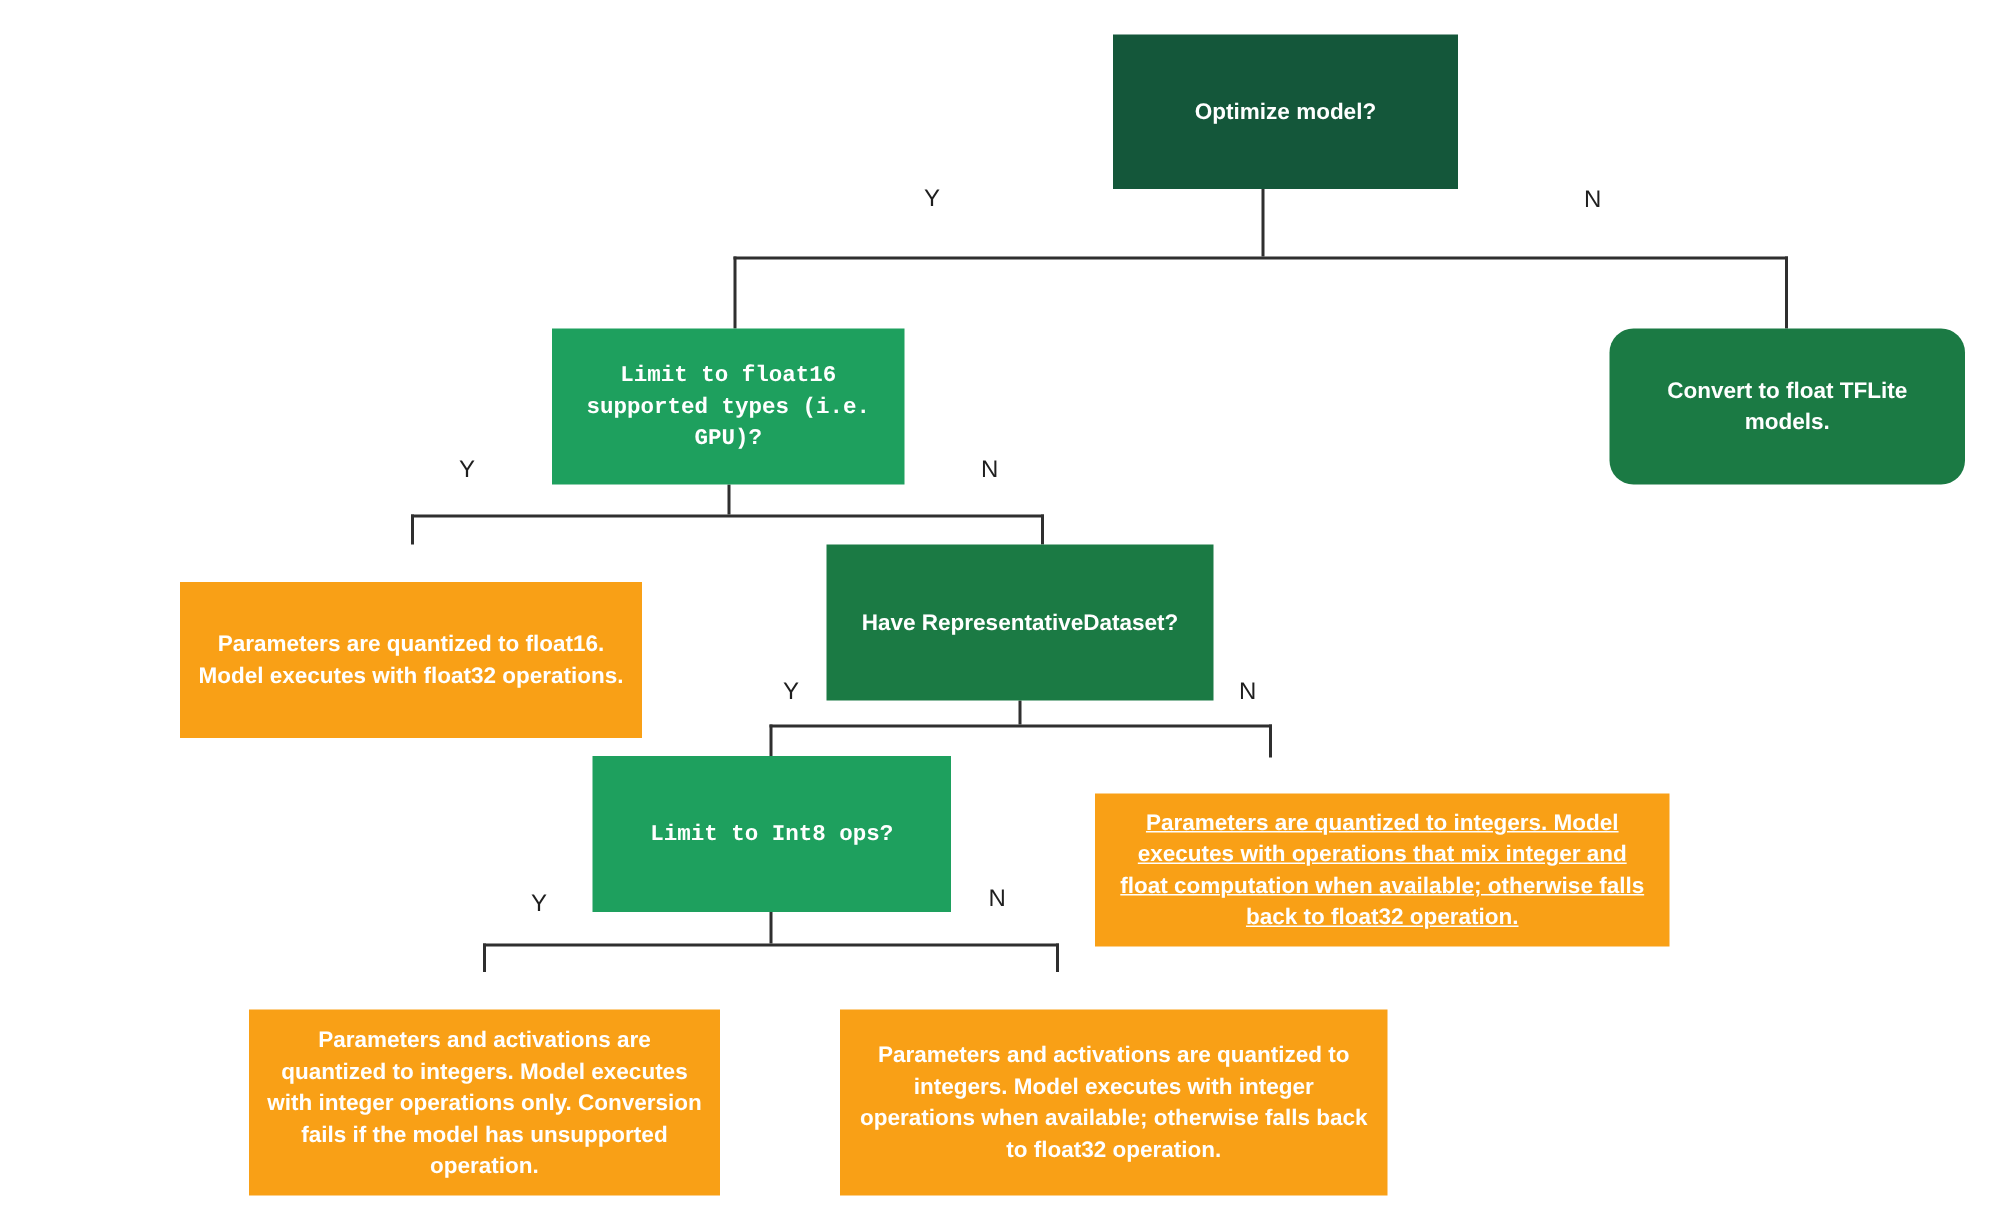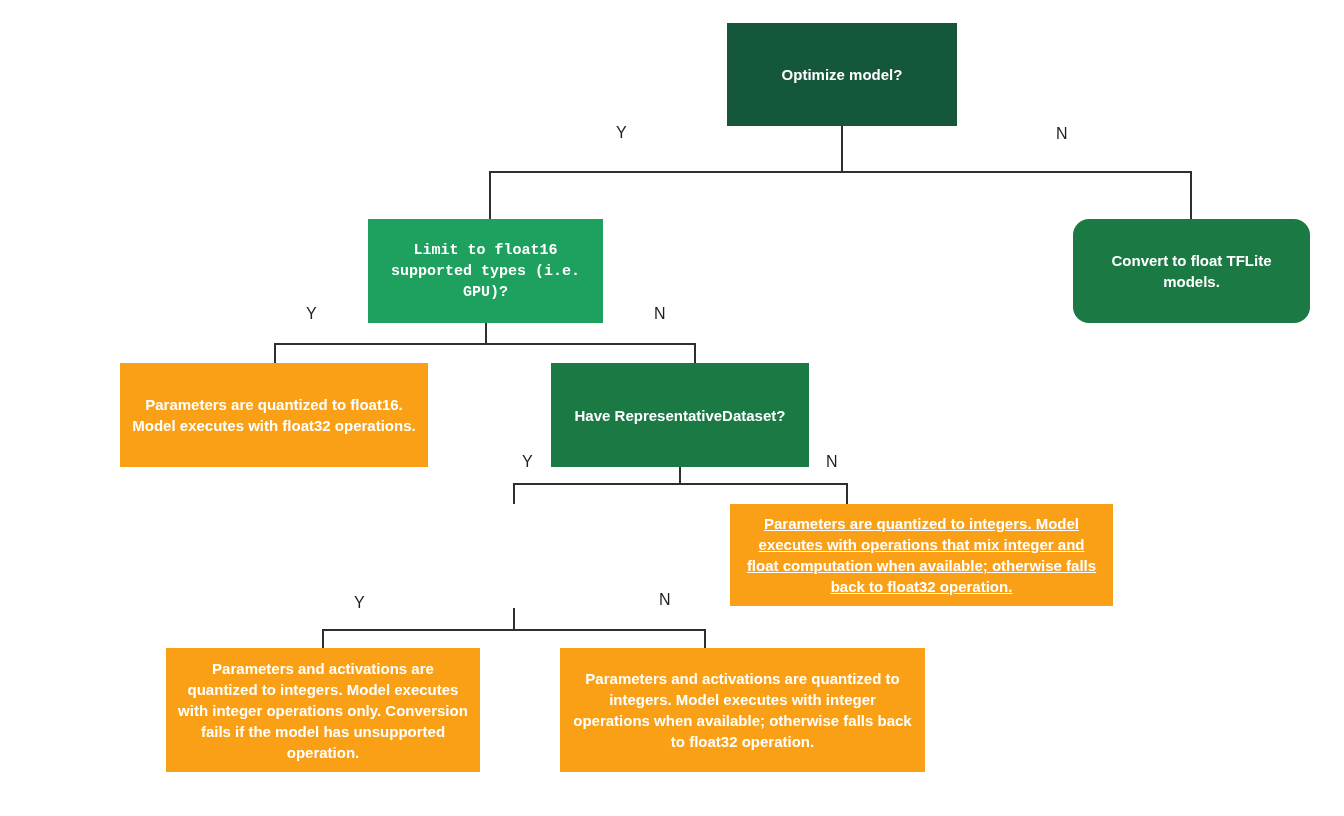--- a/index.html
+++ b/index.html
@@ -21,24 +21,24 @@
     align-items: center;
     justify-content: center;
     text-align: center;
     color: var(--box-text, #ffffff);
     font-weight: 700;
     font-size: 15px;
     line-height: 21px;
     padding: 6px 12px;
     box-sizing: border-box;
   }
-  .node.dark   { background: var(--dark-green,   #14573A); }
+  .node.dark   { background: var(--dark-green,   #14573A); margin-left: 15px; }
   .node.medium { background: var(--medium-green, #1B7A44); }
   .node.light  { background: var(--light-green,  #1EA05E); font-family: Liberation Mono, monospace; }
-  .node.orange { background: var(--orange,       #F9A016); }
+  .node.orange { background: var(--orange,       #F9A016); margin-top: 25px; }
   .line {
     position: absolute;
     background: var(--line, #2F2F2F);
   }
   .line.h { height: 2px; }
   .line.v { width: 2px; }
   .edge-label {
     position: absolute;
     color: var(--label-text, #1F1F1F);
     font-size: 16px;
@@ -93,20 +93,23 @@
   </div>
 
   <div class="node orange" style="left:120px; top:363px; width:308px; height:104px;">
     <span>Parameters are quantized to float16. Model executes with float32 operations.</span>
   </div>
 
   <div class="node medium" style="left:551px; top:363px; width:258px; height:104px;">
     <span>Have RepresentativeDataset?</span>
   </div>
 
+  <div class="node light" style="left:395px; top:504px; width:239px; height:104px;">
+    <span>Limit to Int8 ops?</span>
+  </div>
 
   <div class="node orange" style="left:730px; top:504px; width:383px; height:102px;text-decoration:underline;">
     <span>Parameters are quantized to integers. Model executes with operations that mix integer and float computation when available; otherwise falls back to float32 operation.</span>
   </div>
 
   <div class="node orange" style="left:166px; top:648px; width:314px; height:124px;">
     <span>Parameters and activations are quantized to integers. Model executes with integer operations only. Conversion fails if the model has unsupported operation.</span>
   </div>
 
   <div class="node orange" style="left:560px; top:648px; width:365px; height:124px;">

